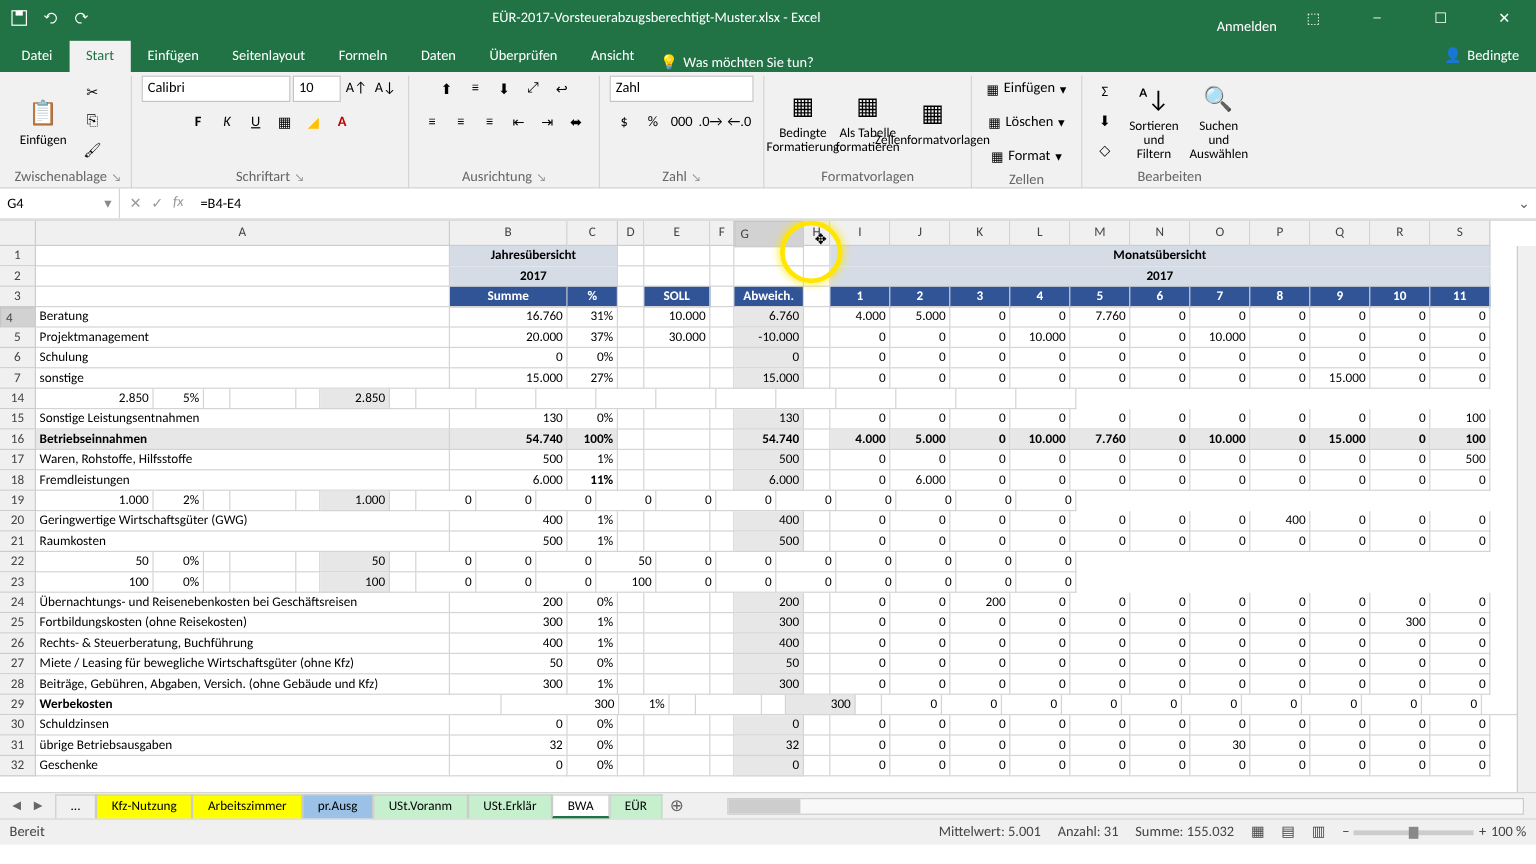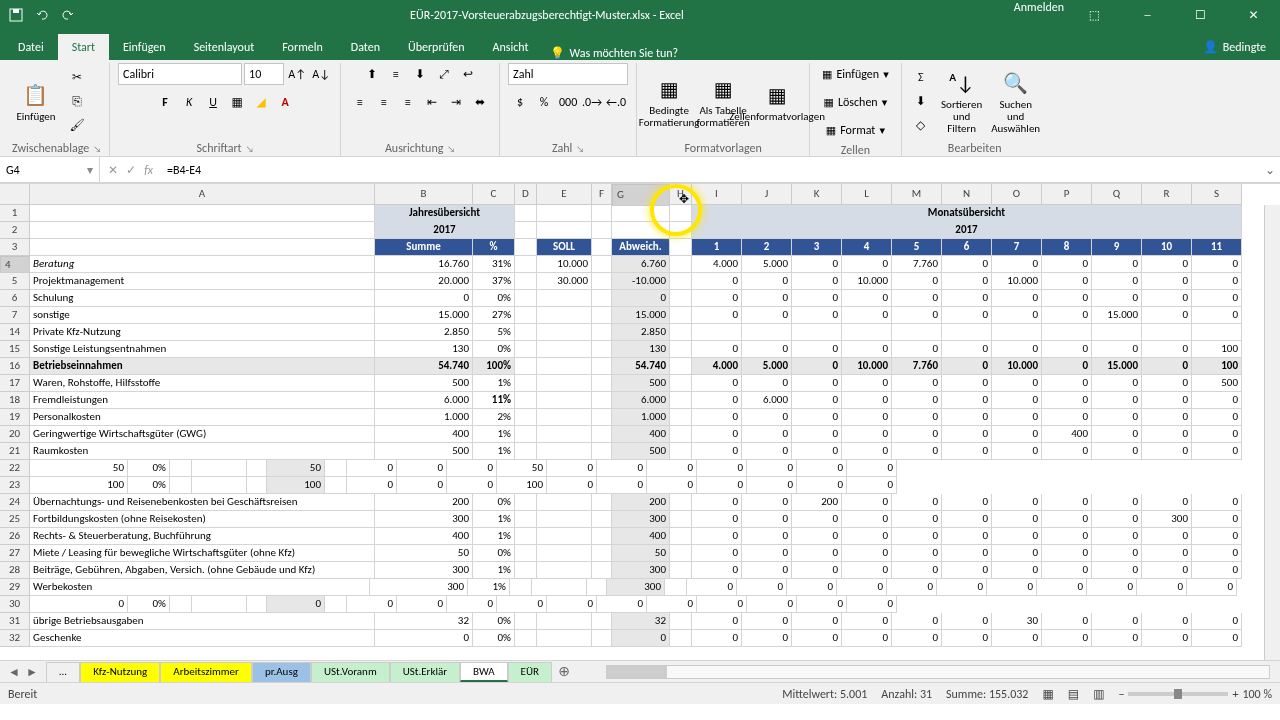--- a/index.html
+++ b/index.html
@@ -1,21 +1,21 @@
 <!DOCTYPE html>
 <html><head>
 <meta charset="utf-8">
 <style>
 *{box-sizing:border-box;margin:0;padding:0;font-family:"Segoe UI",Calibri,sans-serif;font-size:12px;user-select:none}
 body{background:#fff;overflow:hidden}
 .title-bar{height:30px;background:#217346;color:#fff;display:flex;align-items:center;padding:0 4px}
 .title-bar .qat{display:flex;gap:2px}
 .title-bar .qat-btn{width:24px;height:24px;display:flex;align-items:center;justify-content:center;cursor:pointer}
 .title-bar .title{flex:1;text-align:center;font-size:12px}
-.title-bar .right{display:flex;align-items:flex-start;gap:8px}
+.title-bar .right{display:flex;align-items:flex-end;gap:8px}
 .win-btn{width:45px;height:30px;display:flex;align-items:center;justify-content:center;cursor:pointer}
 .file-tabs{height:30px;background:#217346;display:flex;align-items:flex-end;padding-left:4px}
 .file-tab{padding:6px 14px;color:#fff;font-size:12px;cursor:pointer}
 .file-tab.active{background:#f1f1f1;color:#217346}
 .tell-me{color:#fff;margin-left:8px;display:flex;align-items:center;gap:4px}
 .share{margin-left:auto;color:#fff;padding:6px 14px;display:flex;align-items:center;gap:4px}
 .ribbon{height:97px;background:#f1f1f1;border-bottom:1px solid #d4d4d4;display:flex;padding:3px 4px 0}
 .ribbon-group{border-right:1px solid #d4d4d4;padding:0 8px;display:flex;flex-direction:column;height:94px}
 .ribbon-group .rg-body{flex:1;display:flex;align-items:center;gap:6px}
 .ribbon-group .rg-label{text-align:center;font-size:11px;color:#666;padding:2px 0;display:flex;justify-content:center;gap:4px;align-items:center}
@@ -352,21 +352,21 @@
         <div class="gc hdr2" style="width: 50px;">4</div>
         <div class="gc hdr2" style="width: 50px;">5</div>
         <div class="gc hdr2" style="width: 50px;">6</div>
         <div class="gc hdr2" style="width: 50px;">7</div>
         <div class="gc hdr2" style="width: 50px;">8</div>
         <div class="gc hdr2" style="width: 50px;">9</div>
         <div class="gc hdr2" style="width: 50px;">10</div>
         <div class="gc hdr2" style="width: 50px;">11</div>
       </div>
       <div class="gr">
-        <div class="gc " style="width: 345px; font-style: italic;">Beratung</div>
+        <div class="gc " style="width: 345px;">Beratung</div>
         <div class="gc r " style="width: 98px;">16.760</div>
         <div class="gc r " style="width: 42px;">31%</div>
         <div class="gc " style="width: 22px;"></div>
         <div class="gc r" style="width: 55px;">10.000</div>
         <div class="gc " style="width: 20px;"></div>
         <div class="gc r shade" style="width: 58px;">6.760</div>
         <div class="gc " style="width: 22px;"></div>
         <div class="gc r " style="width: 50px;">4.000</div>
         <div class="gc r " style="width: 50px;">5.000</div>
         <div class="gc r " style="width: 50px;">0</div>
@@ -436,21 +436,20 @@
         <div class="gc r " style="width: 50px;">0</div>
         <div class="gc r " style="width: 50px;">0</div>
         <div class="gc r " style="width: 50px;">0</div>
         <div class="gc r " style="width: 50px;">0</div>
         <div class="gc r " style="width: 50px;">0</div>
         <div class="gc r " style="width: 50px;">15.000</div>
         <div class="gc r " style="width: 50px;">0</div>
         <div class="gc r " style="width: 50px;">0</div>
       </div>
       <div class="gr">
-        <div class="gc " style="width: 345px;">Private Kfz-Nutzung</div>
         <div class="gc r " style="width: 98px;">2.850</div>
         <div class="gc r " style="width: 42px;">5%</div>
         <div class="gc " style="width: 22px;"></div>
         <div class="gc r" style="width: 55px;"></div>
         <div class="gc " style="width: 20px;"></div>
         <div class="gc r shade" style="width: 58px;">2.850</div>
         <div class="gc " style="width: 22px;"></div>
         <div class="gc r " style="width: 50px;"></div>
         <div class="gc r " style="width: 50px;"></div>
         <div class="gc r " style="width: 50px;"></div>
@@ -541,21 +540,20 @@
         <div class="gc r " style="width: 50px;">0</div>
         <div class="gc r " style="width: 50px;">0</div>
         <div class="gc r " style="width: 50px;">0</div>
         <div class="gc r " style="width: 50px;">0</div>
         <div class="gc r " style="width: 50px;">0</div>
         <div class="gc r " style="width: 50px;">0</div>
         <div class="gc r " style="width: 50px;">0</div>
         <div class="gc r " style="width: 50px;">0</div>
       </div>
       <div class="gr">
-        <div class="gc " style="width: 345px;">Personalkosten</div>
         <div class="gc r " style="width: 98px;">1.000</div>
         <div class="gc r " style="width: 42px;">2%</div>
         <div class="gc " style="width: 22px;"></div>
         <div class="gc r" style="width: 55px;"></div>
         <div class="gc " style="width: 20px;"></div>
         <div class="gc r shade" style="width: 58px;">1.000</div>
         <div class="gc " style="width: 22px;"></div>
         <div class="gc r " style="width: 50px;">0</div>
         <div class="gc r " style="width: 50px;">0</div>
         <div class="gc r " style="width: 50px;">0</div>
@@ -749,41 +747,42 @@
         <div class="gc r " style="width: 50px;">0</div>
         <div class="gc r " style="width: 50px;">0</div>
         <div class="gc r " style="width: 50px;">0</div>
         <div class="gc r " style="width: 50px;">0</div>
         <div class="gc r " style="width: 50px;">0</div>
         <div class="gc r " style="width: 50px;">0</div>
         <div class="gc r " style="width: 50px;">0</div>
         <div class="gc r " style="width: 50px;">0</div>
       </div>
       <div class="gr">
-        <div class="gc " style="width: 340px;">Werbekosten</div>
+        <div class="gc " style="width: 388px; font-weight: bold;">Werbekosten</div>
         <div class="gc r " style="width: 98px;">300</div>
         <div class="gc r " style="width: 42px;">1%</div>
         <div class="gc " style="width: 22px;"></div>
         <div class="gc r" style="width: 55px;"></div>
         <div class="gc " style="width: 20px;"></div>
         <div class="gc r shade" style="width: 58px;">300</div>
         <div class="gc " style="width: 22px;"></div>
         <div class="gc r " style="width: 50px;">0</div>
         <div class="gc r " style="width: 50px;">0</div>
         <div class="gc r " style="width: 50px;">0</div>
         <div class="gc r " style="width: 50px;">0</div>
         <div class="gc r " style="width: 50px;">0</div>
         <div class="gc r " style="width: 50px;">0</div>
         <div class="gc r " style="width: 50px;">0</div>
         <div class="gc r " style="width: 50px;">0</div>
         <div class="gc r " style="width: 50px;">0</div>
         <div class="gc r " style="width: 50px;">0</div>
         <div class="gc r " style="width: 50px;">0</div>
       </div>
       <div class="gr">
+        <div class="gc " style="width: 345px;">Schuldzinsen</div>
         <div class="gc r " style="width: 98px;">0</div>
         <div class="gc r " style="width: 42px;">0%</div>
         <div class="gc " style="width: 22px;"></div>
         <div class="gc r" style="width: 55px;"></div>
         <div class="gc " style="width: 20px;"></div>
         <div class="gc r shade" style="width: 58px;">0</div>
         <div class="gc " style="width: 22px;"></div>
         <div class="gc r " style="width: 50px;">0</div>
         <div class="gc r " style="width: 50px;">0</div>
         <div class="gc r " style="width: 50px;">0</div>

